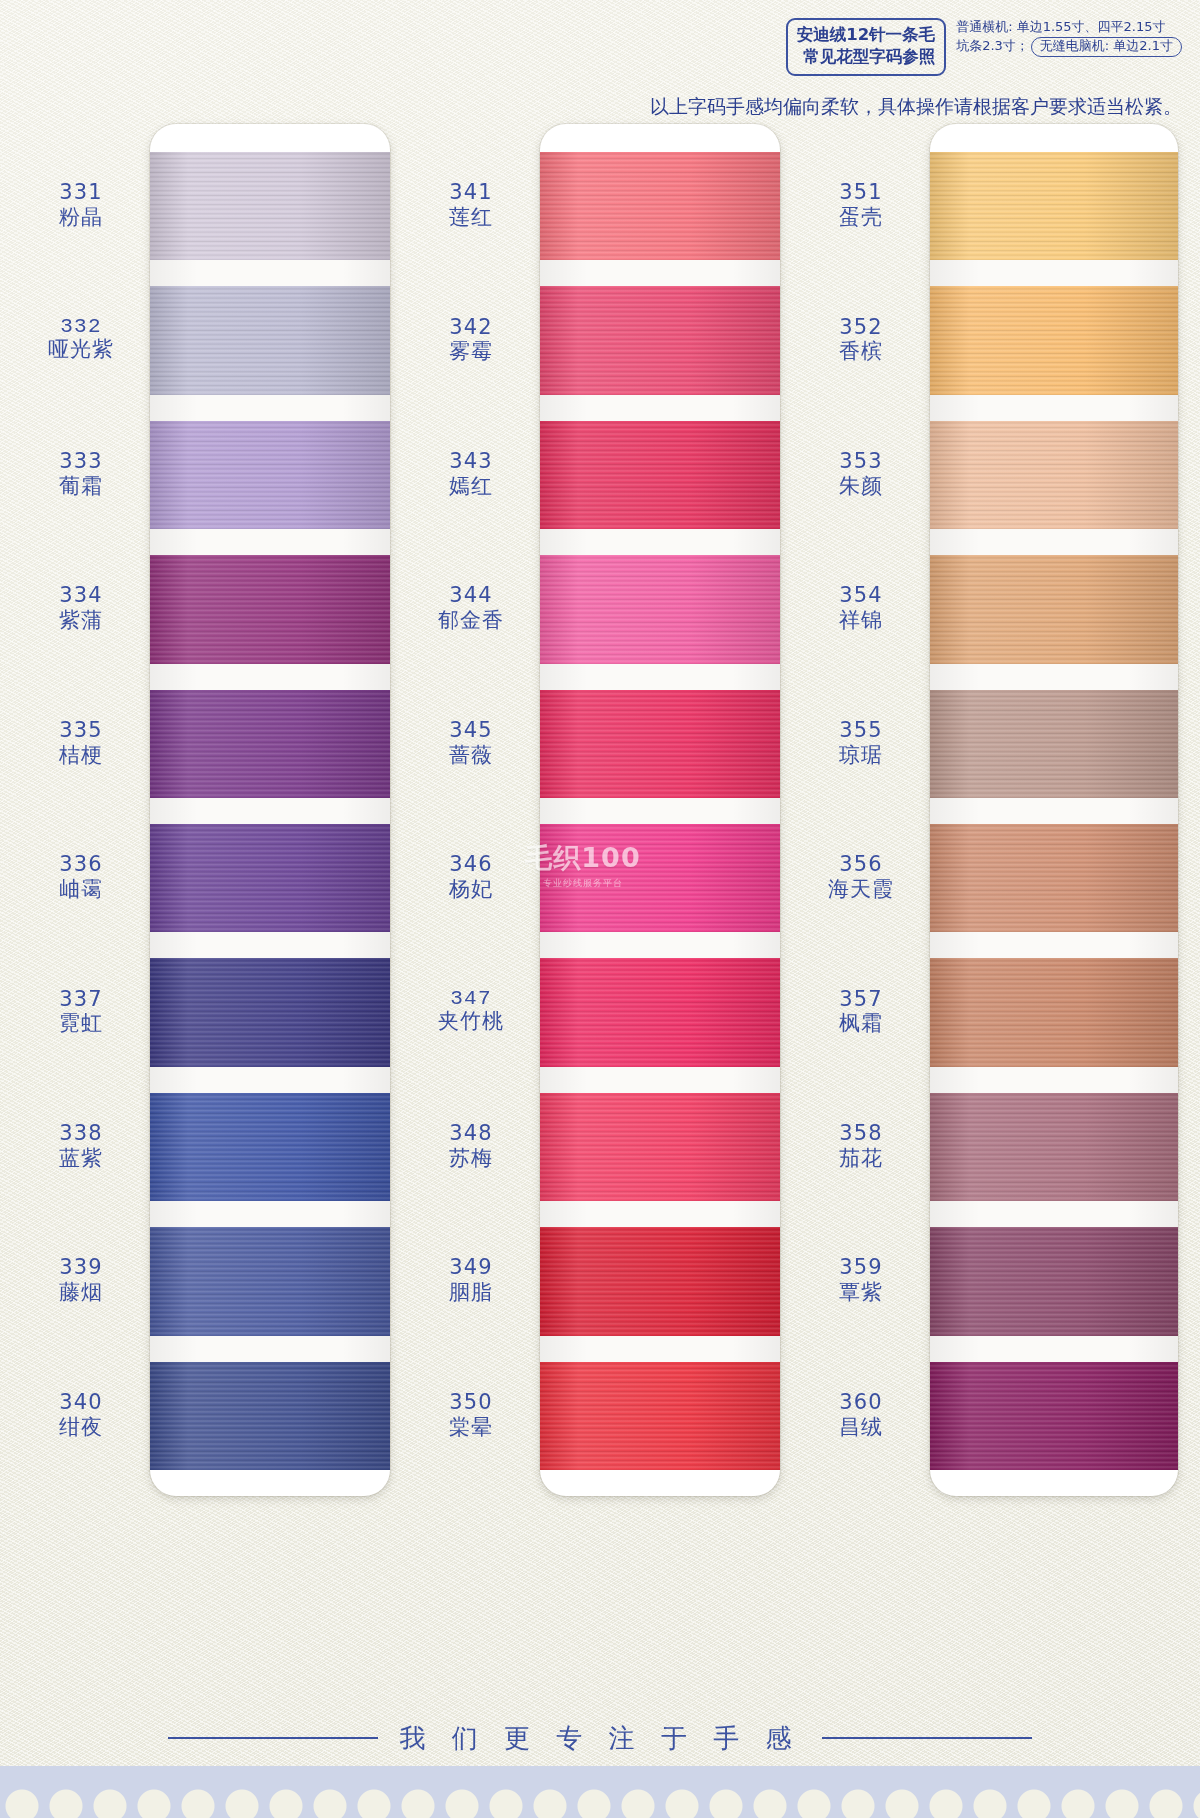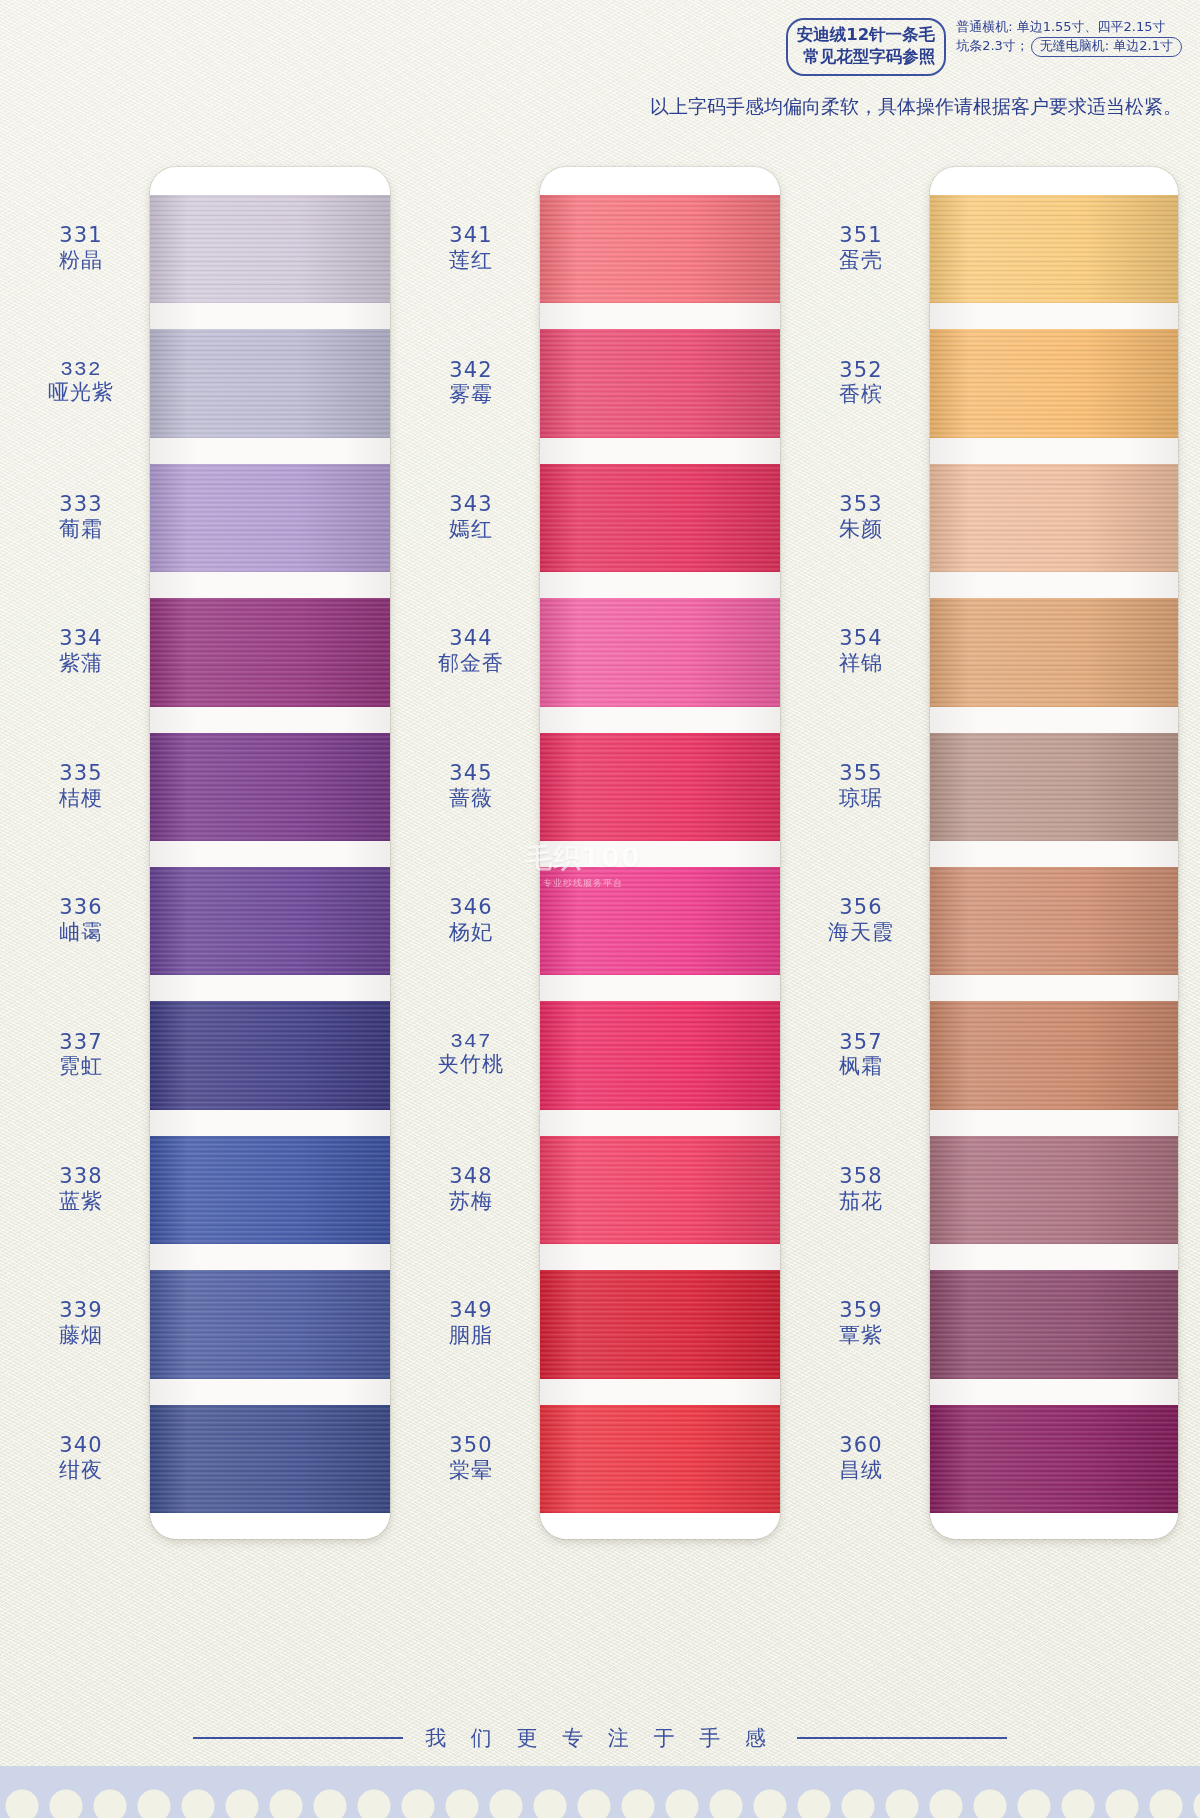--- a/index.html
+++ b/index.html
@@ -29,39 +29,39 @@
     font-family: "DejaVu Sans", sans-serif;
   }
   .title .count { font-size: 46px; letter-spacing: 0px; }
   .title .sup { font-size: 22px; vertical-align: super; }
   .title .frac { font-size: 26px; }
   .title .cn { margin-left: 12px; font-size: 40px; }
 
   .specs { position: absolute; right: 18px; top: 18px; width: 668px; text-align: right; }
   .specs-row { display: flex; justify-content: flex-end; align-items: flex-start; gap: 10px; }
   .spec-badge {
-    border: 2px solid #3c52a0; border-radius: 18px;
+    border: 2px solid #3c52a0; border-radius: 9px;
     padding: 4px 9px 5px 9px;
     color: #2b3f8f; font-size: 16.5px; font-weight: bold; line-height: 1.35;
     white-space: nowrap; font-family: "DejaVu Sans", sans-serif;
   }
   .spec-lines { color: #2b3f8f; font-size: 13px; line-height: 1.45; text-align: left; font-family: "DejaVu Sans", sans-serif; }
   .spec-lines .l2 { display: flex; align-items: center; gap: 2px; }
   .pill {
     border: 1.6px solid #3c52a0; border-radius: 13px; padding: 0px 8px 1px 8px;
     display: inline-block; line-height: 1.3;
   }
   .spec-note {
     margin-top: 18px; color: #2b3f8f; font-size: 19px; white-space: nowrap;
     font-family: "DejaVu Sans", sans-serif;
   }
 
   
   .board { position: absolute; top: 124px; left: 0; width: 1200px; height: 1380px; }
-  .column { position: absolute; top: 0; height: 1380px; margin-top: 43px; }
+  .column { position: absolute; top: 0; height: 1380px; }
   .col-0 { left: 20px;  width: 370px; }
   .col-1 { left: 410px; width: 370px; }
   .col-2 { left: 800px; width: 380px; }
 
   .card {
     position: absolute; top: 0; left: 130px; width: 240px; height: 1372px;
     background: #ffffff;
     border-radius: 26px;
     overflow: hidden;
     box-shadow: 0 3px 9px rgba(90,85,70,0.22), 0 0 0 1px rgba(150,145,130,0.18);
@@ -106,21 +106,21 @@
     font-size: 27px; font-weight: bold; color: #ffffff; letter-spacing: 1px;
     font-family: "DejaVu Sans", sans-serif; text-shadow: 0 1px 2px rgba(0,0,0,0.12);
   }
   .watermark .wm-sub { font-size: 9px; color: rgba(255,255,255,0.85); letter-spacing: 1px; margin-top: 1px; }
 
   
   .footer { position: absolute; left: 0; bottom: 58px; width: 1200px; height: 44px; }
   .footer-inner { display: flex; align-items: center; justify-content: center; gap: 22px; height: 44px; }
   .footer-rule { width: 210px; height: 0; border-top: 2px solid #3c52a0; }
   .footer-text {
-    color: #3c52a0; font-size: 21px; letter-spacing: 9px; white-space: nowrap;
+    color: #3c52a0; font-size: 26px; letter-spacing: 9px; white-space: nowrap;
     font-family: "DejaVu Sans", sans-serif;
   }
   .footer-band {
     position: absolute; left: 0; bottom: 0; width: 1200px; height: 52px;
     background: #ced5e8;
     overflow: hidden;
   }
   .footer-band .dots {
     position: absolute; inset: 0;
     background-image: radial-gradient(circle at 22px 40px, #f2f1e6 16px, rgba(242,241,230,0) 17px);

